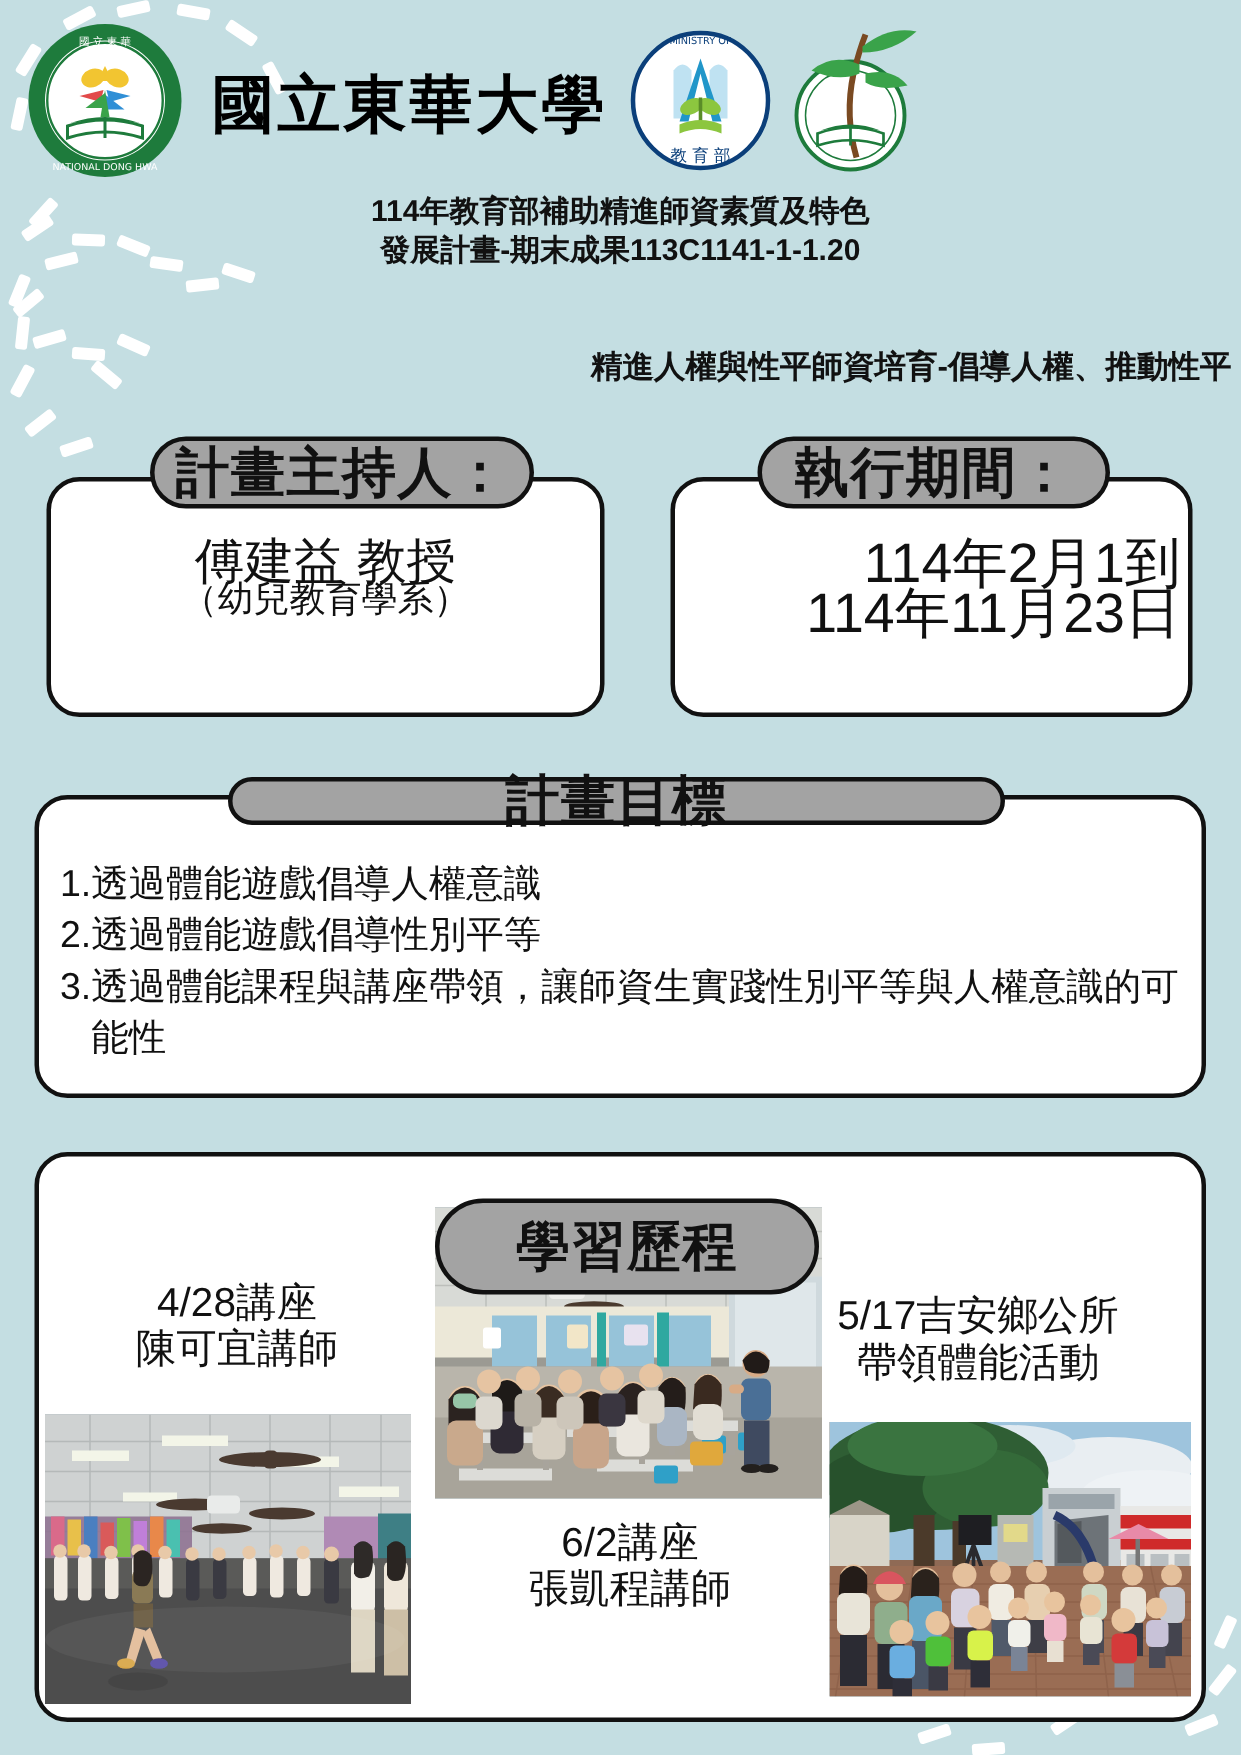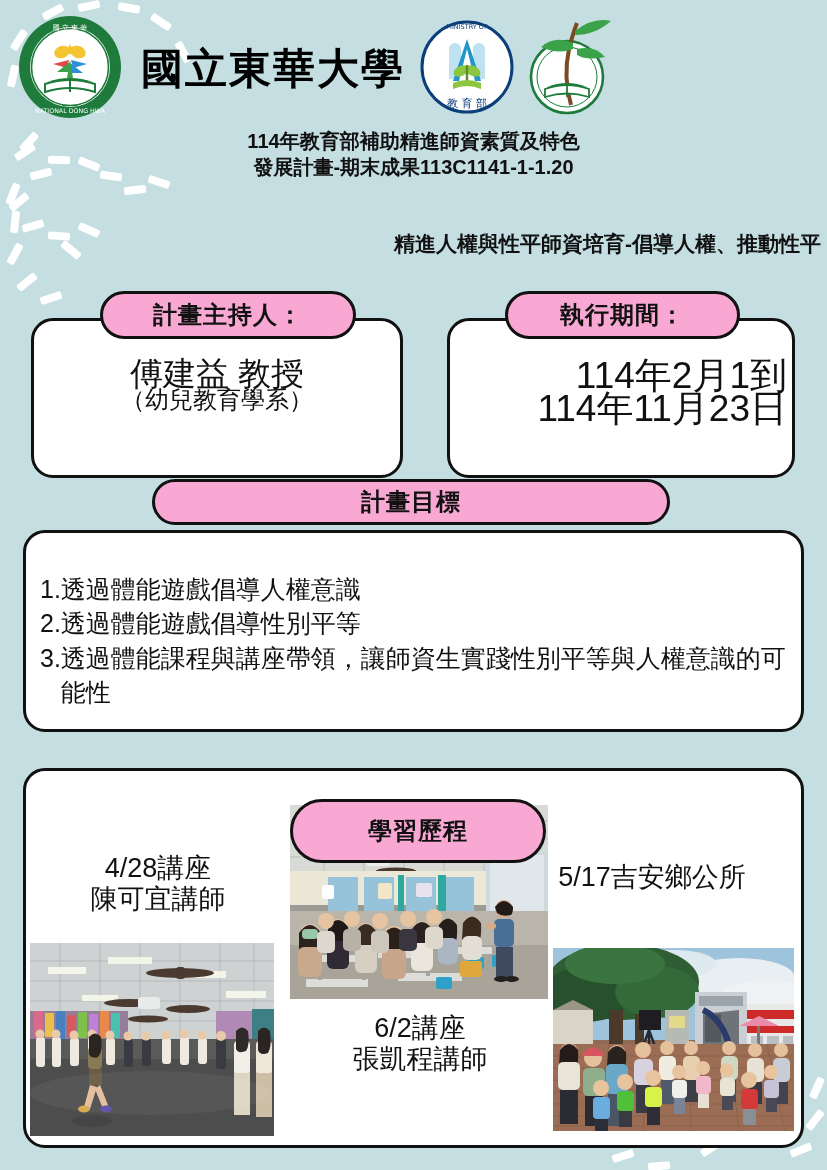--- a/index.html
+++ b/index.html
@@ -79,28 +79,28 @@
   
   .card {
     position: absolute;
     background: #ffffff;
     border: 3px solid #111;
     border-radius: 22px;
     box-sizing: border-box;
   }
   .pill {
     position: absolute;
-    background: #f9a8d4;
+    background: #a3a3a3;
     border: 3px solid #111;
     border-radius: 40px;
     box-sizing: border-box;
     display: flex;
     align-items: center;
     justify-content: center;
-    font-size: 24px;
+    font-size: 36px;
     font-weight: bold;
     white-space: nowrap;
     z-index: 5;
     letter-spacing: 1px;
   }
 
   
   #card-director { left: 31px; top: 318px; width: 372px; height: 160px; }
   #pill-director { left: 100px; top: 291px; width: 256px; height: 48px; }
   .director-body {
@@ -118,21 +118,21 @@
   .period-body {
     position: absolute;
     left: 447px; top: 360px;
     width: 340px;
     text-align: right;
   }
   .period-line { font-size: 37px; line-height: 0.88; white-space: nowrap; }
 
   
   #card-goals { left: 23px; top: 530px; width: 781px; height: 202px; }
-  #pill-goals { left: 152px; top: 479px; width: 518px; height: 46px; }
+  #pill-goals { left: 152px; top: 518px; width: 518px; height: 32px; }
   .goals-body {
     position: absolute;
     left: 40px; top: 572px;
     width: 752px;
   }
   .goal-item {
     font-size: 25px;
     line-height: 1.37;
     display: flex;
     align-items: flex-start;
@@ -313,20 +313,21 @@
 <div class="journey-cap" id="cap-left">
   <div>4/28講座</div>
   <div>陳可宜講師</div>
 </div>
 <div class="journey-cap" id="cap-mid">
   <div>6/2講座</div>
   <div>張凱程講師</div>
 </div>
 <div class="journey-cap" id="cap-right">
   <div>5/17吉安鄉公所</div>
+  <div>帶領體能活動</div>
 </div>
 
 <div class="photo" id="photo-left">
   <svg viewBox="0 0 244 193" preserveAspectRatio="none">
     <rect width="244" height="193" fill="#8d8f90"></rect>
     <rect width="244" height="96" fill="#cfd2d2"></rect>
     <g stroke="#b5b9b9" stroke-width="1" fill="none">
       <path d="M0 18 H244 M0 38 H244 M0 58 H244 M0 78 H244"></path>
       <path d="M30 0 V96 M70 0 V96 M110 0 V96 M150 0 V96 M190 0 V96 M224 0 V96"></path>
     </g>

